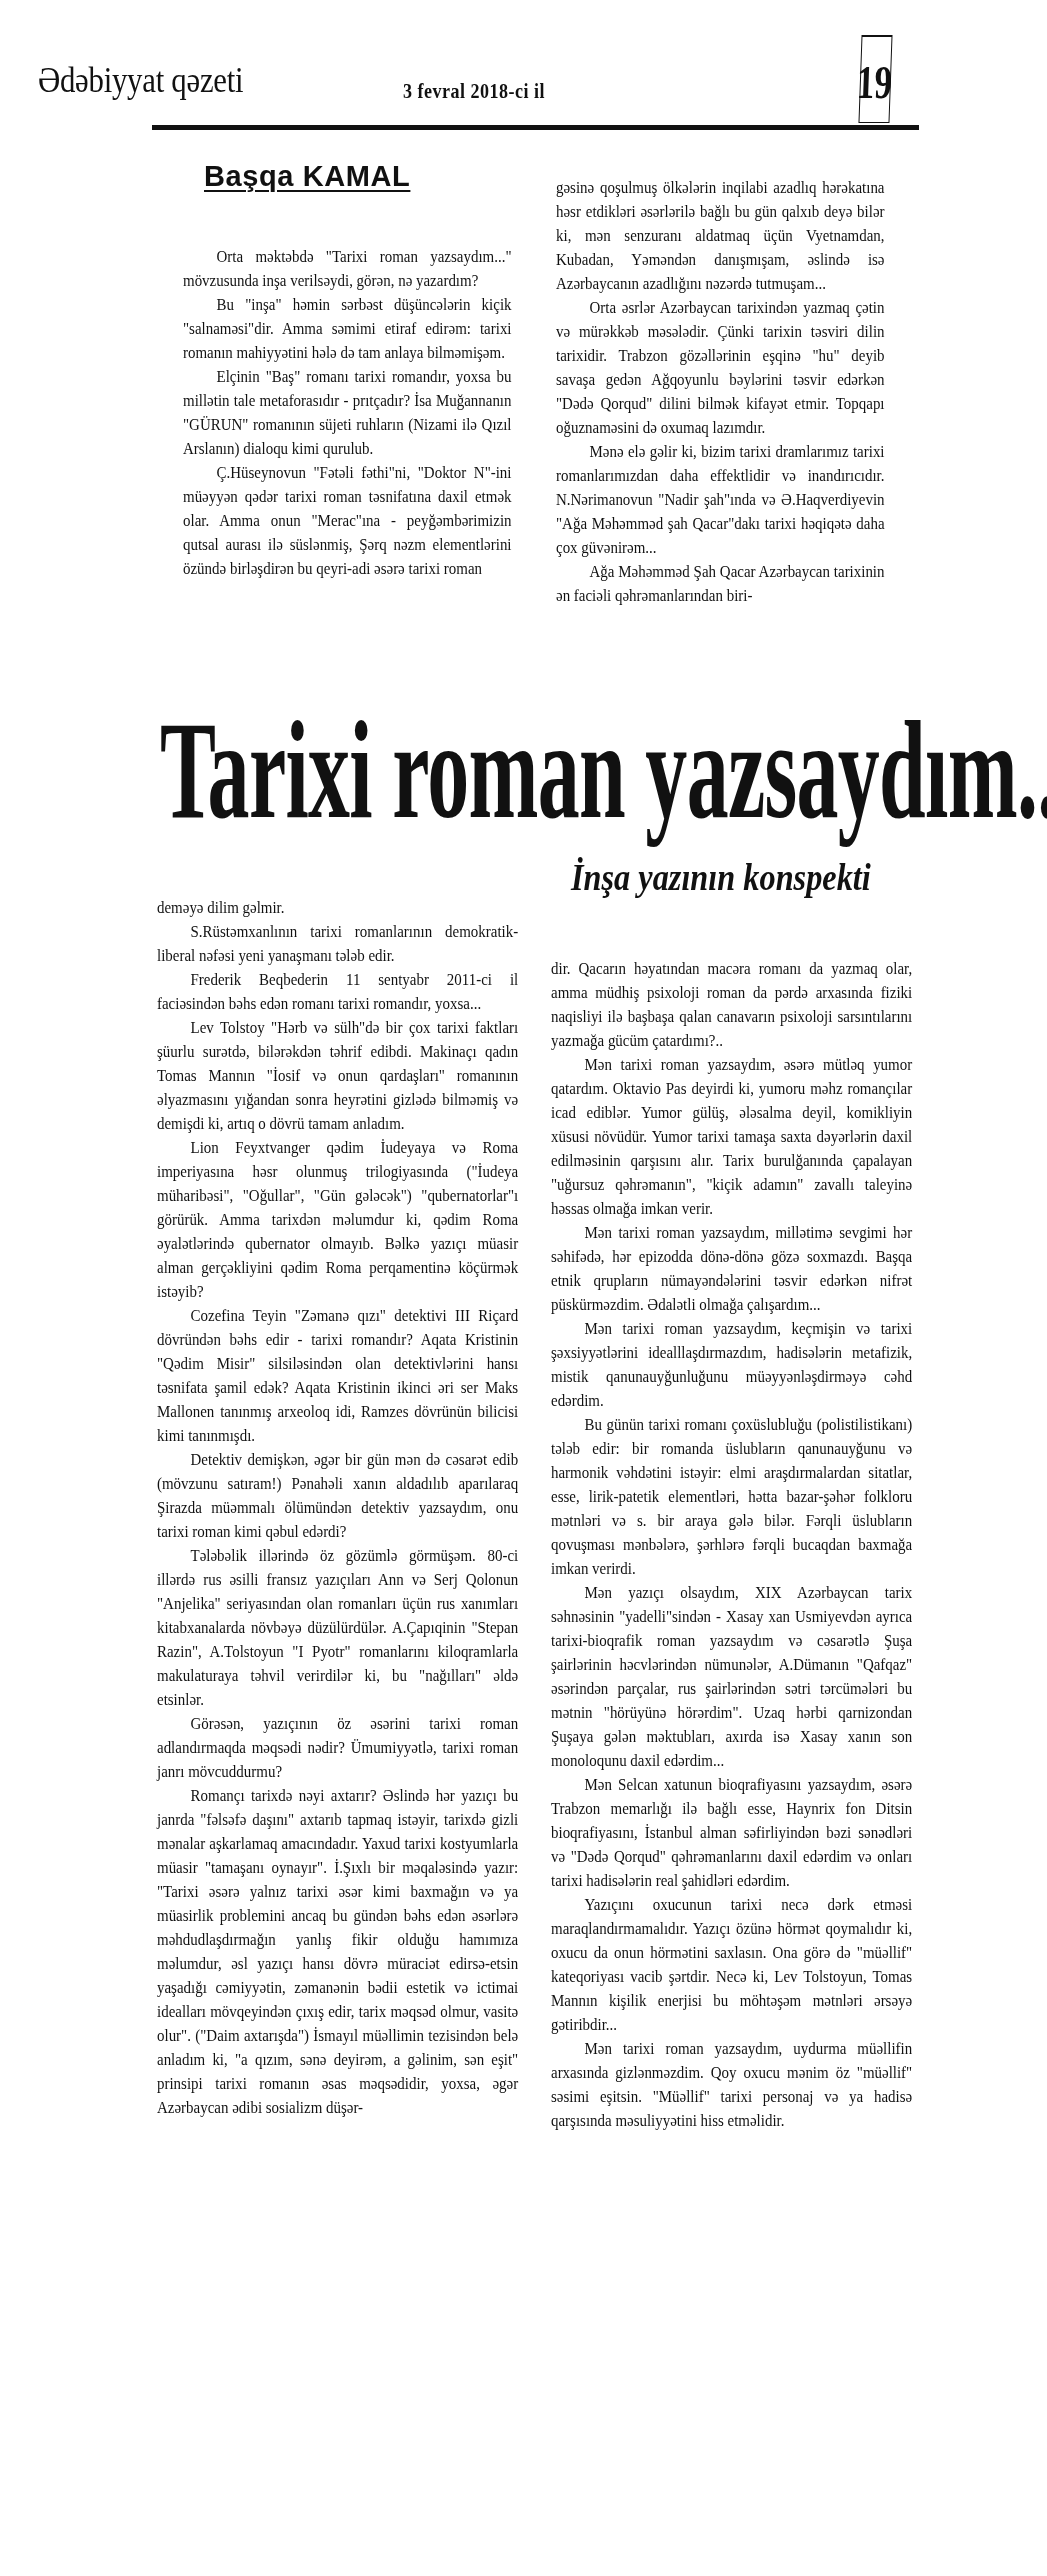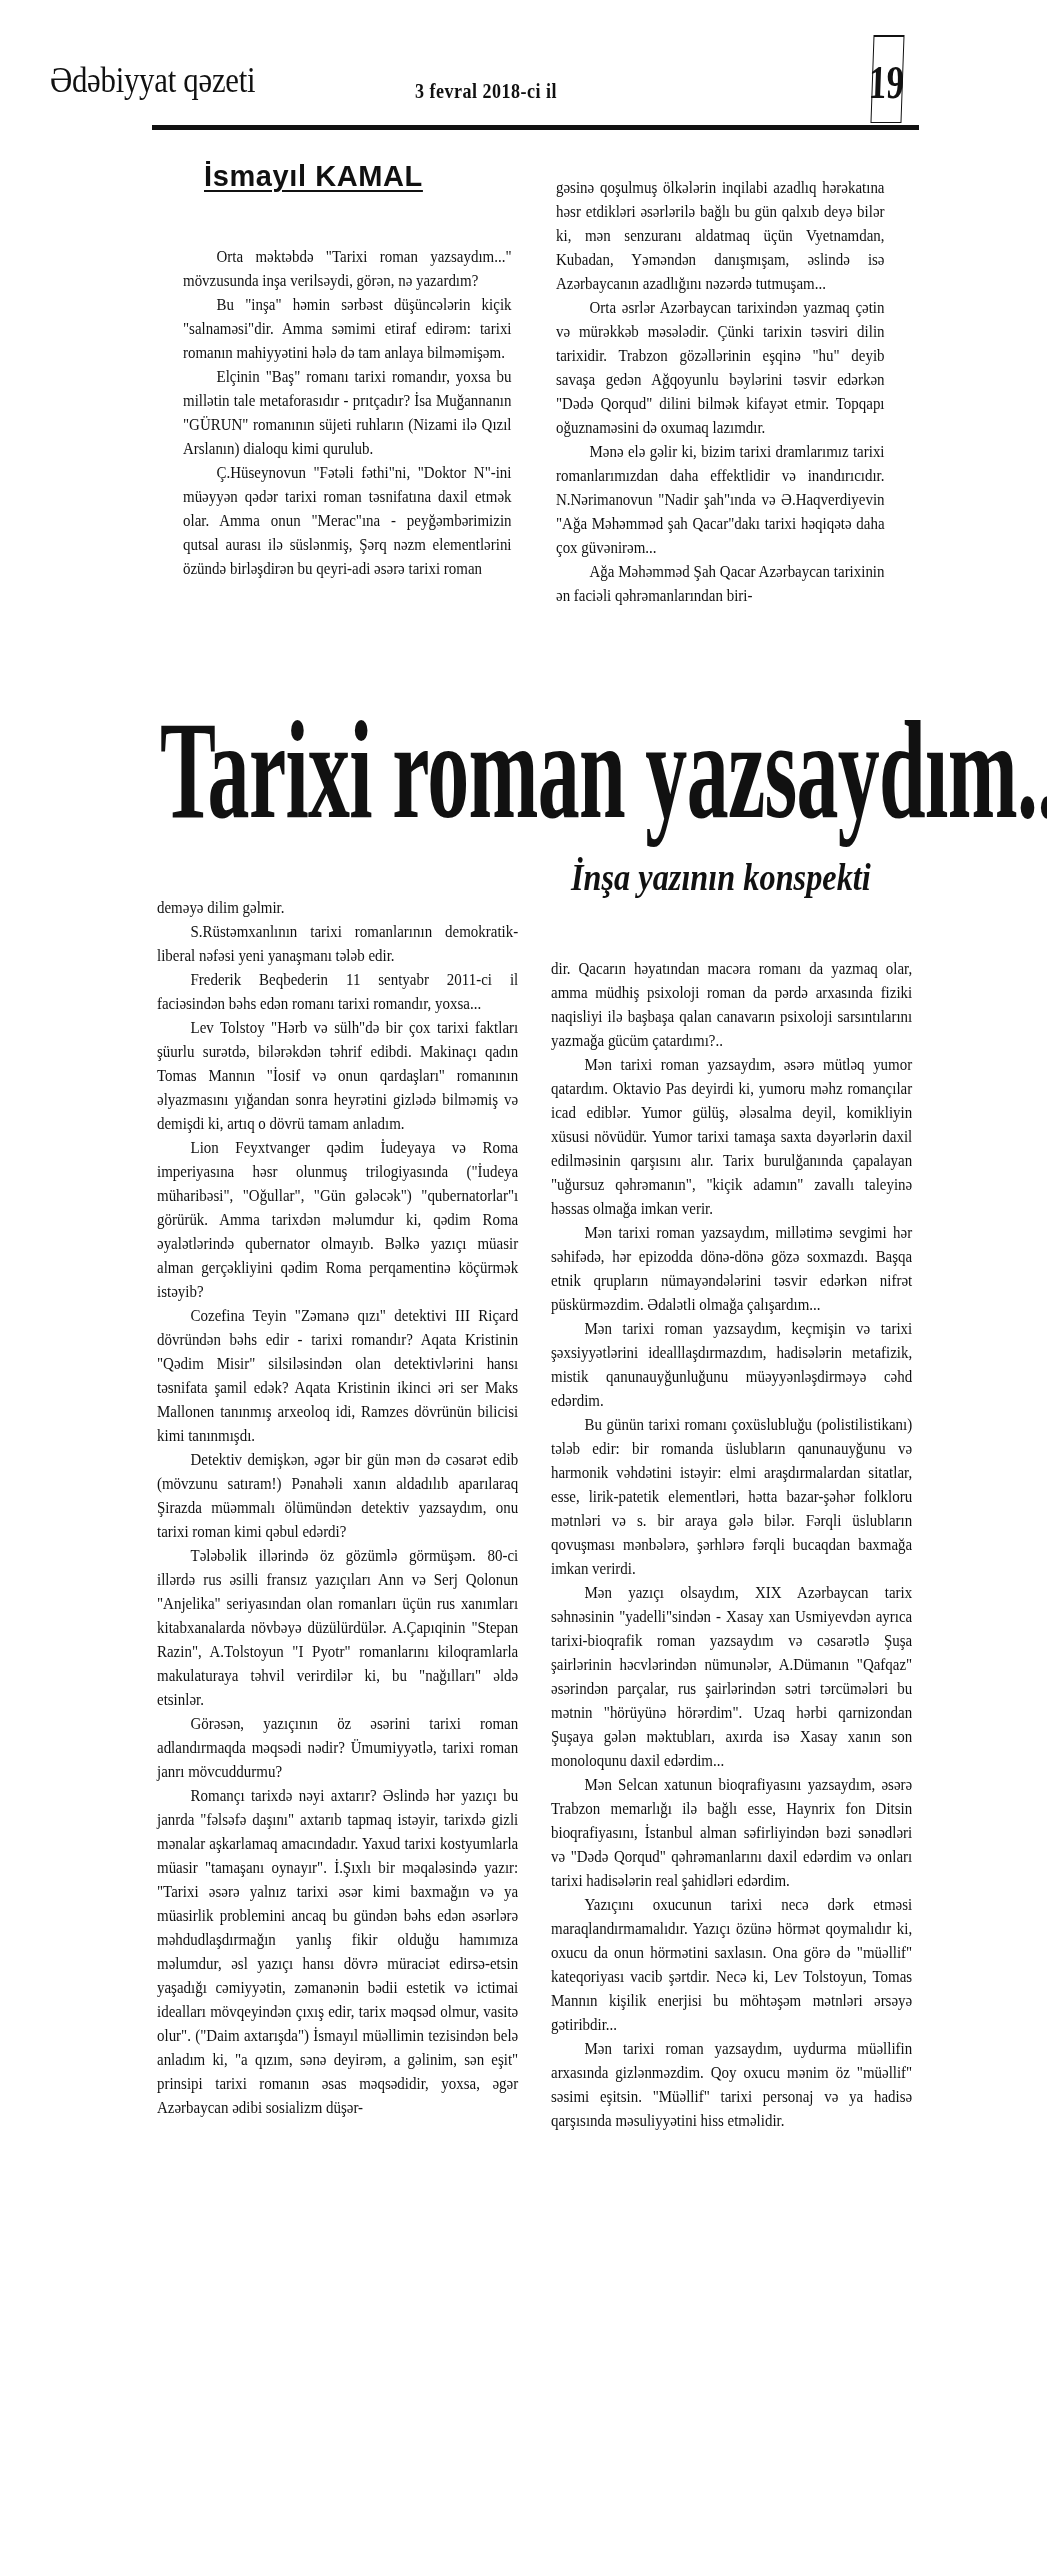--- a/index.html
+++ b/index.html
@@ -1,21 +1,21 @@
 <!DOCTYPE html>
 <html style="font-size:9.7px"><head>
   <meta charset="utf-8">
   <style>
     html, body { margin: 0; padding: 0; background: #ffffff; }
     body {
       width: 1047px; height: 2576px; position: relative; overflow: hidden;
       font-family: "Liberation Serif", "DejaVu Serif", serif; color: #111;
     }
     .masthead {
-      position: absolute; left: 50px; top: 58px; width: 858px; height: 64px; text-align: right;
+      position: absolute; left: 38px; top: 58px; width: 858px; height: 64px; text-align: right;
     }
     .paper-name {
       position: absolute; left: 0; top: 3px;
       font-family: "Liberation Serif", serif; font-size: 35px; transform: scaleX(0.88);
       transform-origin: left top; letter-spacing: -0.3px;
     }
     .issue-date {
       position: absolute; left: 365px; top: 19.5px;
       font-family: "Liberation Serif", serif; font-weight: bold; font-size: 22px;
       transform: scaleX(0.82); transform-origin: left top; letter-spacing: 0.6px;
@@ -64,21 +64,21 @@
 
 <div class="masthead">
   <div class="paper-name">Ədəbiyyat qəzeti</div>
   <div class="issue-date">3 fevral 2018-ci il</div>
   <div class="page-number-box">
     <div class="page-number">19</div>
   </div>
 </div>
 <div class="rule"></div>
 
-<div class="byline">İsmayıl KAMAL</div>
+<div class="byline">Başqa KAMAL</div>
 
 <div class="col col-left-top">
     <p>Orta məktəbdə "Tarixi roman yazsaydım..." mövzusunda inşa verilsəydi, görən, nə yazardım?</p>
     <p>Bu "inşa" həmin sərbəst düşüncələrin kiçik "salnaməsi"dir. Amma səmimi etiraf edirəm: tarixi romanın mahiyyətini hələ də tam anlaya bilməmişəm.</p>
     <p>Elçinin "Baş" romanı tarixi romandır, yoxsa bu millətin talе metaforasıdır - prıtçadır? İsa Muğannanın "GÜRUN" romanının süjeti ruhların (Nizami ilə Qızıl Arslanın) dialoqu kimi qurulub.</p>
     <p>Ç.Hüseynovun "Fətəli fəthi"ni, "Doktor N"-ini müəyyən qədər tarixi roman təsnifatına daxil etmək olar. Amma onun "Merac"ına - peyğəmbərimizin qutsal aurası ilə süslənmiş, Şərq nəzm elementlərini özündə birləşdirən bu qeyri-adi əsərə tarixi roman</p>
   </div>
 <div class="col col-right-top">
     <p class="cont">gəsinə qoşulmuş ölkələrin inqilabi azadlıq hərəkatına həsr etdikləri əsərlərilə bağlı bu gün qalxıb deyə bilər ki, mən senzuranı aldatmaq üçün Vyetnamdan, Kubadan, Yəməndən danışmışam, əslində isə Azərbaycanın azadlığını nəzərdə tutmuşam...</p>
     <p>Orta əsrlər Azərbaycan tarixindən yazmaq çətin və mürəkkəb məsələdir. Çünki tarixin təsviri dilin tarixidir. Trabzon gözəllərinin eşqinə "hu" deyib savaşa gedən Ağqoyunlu bəylərini təsvir edərkən "Dədə Qorqud" dilini bilmək kifayət etmir. Topqapı oğuznaməsini də oxumaq lazımdır.</p>

